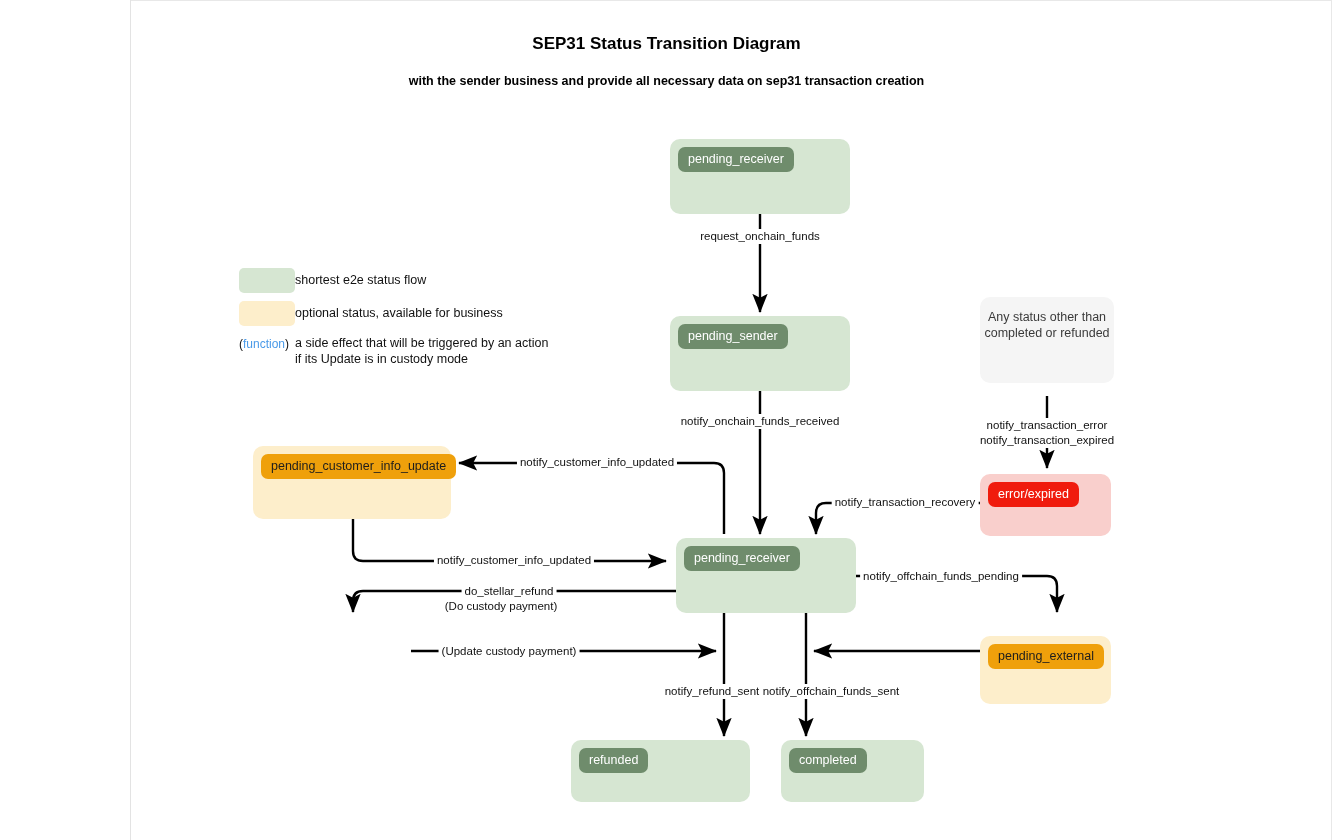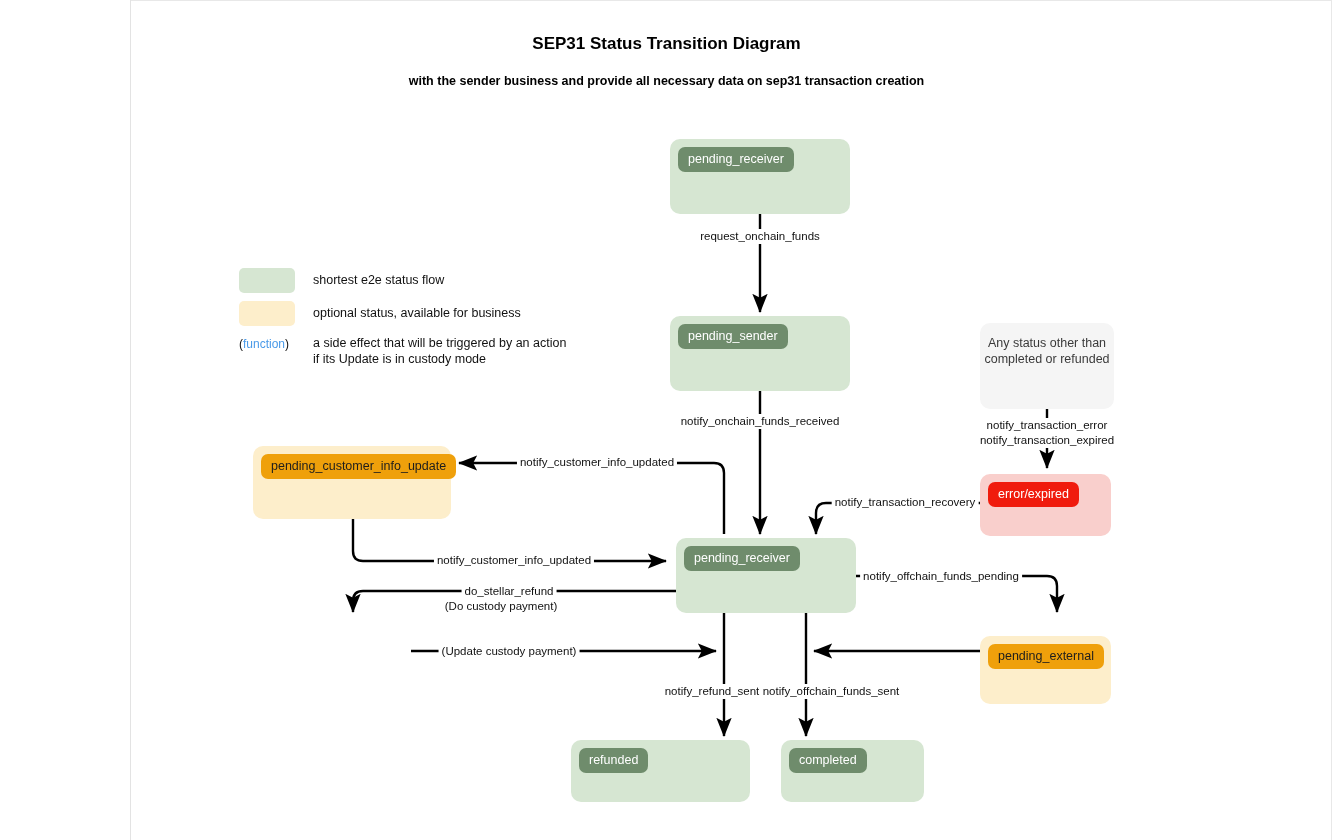--- a/index.html
+++ b/index.html
@@ -92,21 +92,21 @@
     position:relative;
     display:flex;align-items:flex-start;
     margin-bottom:8px;
   }
   .swatch{
     width:56px;height:25px;border-radius:5px;flex:0 0 auto;
   }
   .swatch.green{background:#d6e6d2;}
   .swatch.cream{background:#fdeecb;}
   .legend-text{
-    margin-left:18px;font-size:12.5px;color:#111;line-height:16px;
+    font-size:12.5px;color:#111;line-height:16px;
     padding-top:4px;
   }
   .legend-fnkey{
     width:56px;flex:0 0 auto;text-align:left;font-size:12px;
     padding-top:3px;color:#111;
   }
   .legend-fnkey .fnword{color:#4a9ae8;}
   .legend-text.multi{padding-top:1px;}
 </style>
 </head>
@@ -186,21 +186,21 @@
   <div class="elabel center" style="left:831px;top:684px;">notify_offchain_funds_sent</div>
 
   <div class="node green" style="left:670px;top:139px;width:180px;height:75px;">
     <div class="pill">pending_receiver</div>
   </div>
 
   <div class="node green" style="left:670px;top:316px;width:180px;height:75px;">
     <div class="pill">pending_sender</div>
   </div>
 
-  <div class="node gray" style="left:980px;top:323px;width:134px;height:86px;">
+  <div class="node gray" style="left:980px;top:297px;width:134px;height:86px;">
     <div class="plaintext">
       <div>Any status other than</div>
       <div>completed or refunded</div>
     </div>
   </div>
 
   <div class="node red" style="left:980px;top:474px;width:131px;height:62px;">
     <div class="pill">error/expired</div>
   </div>
 

